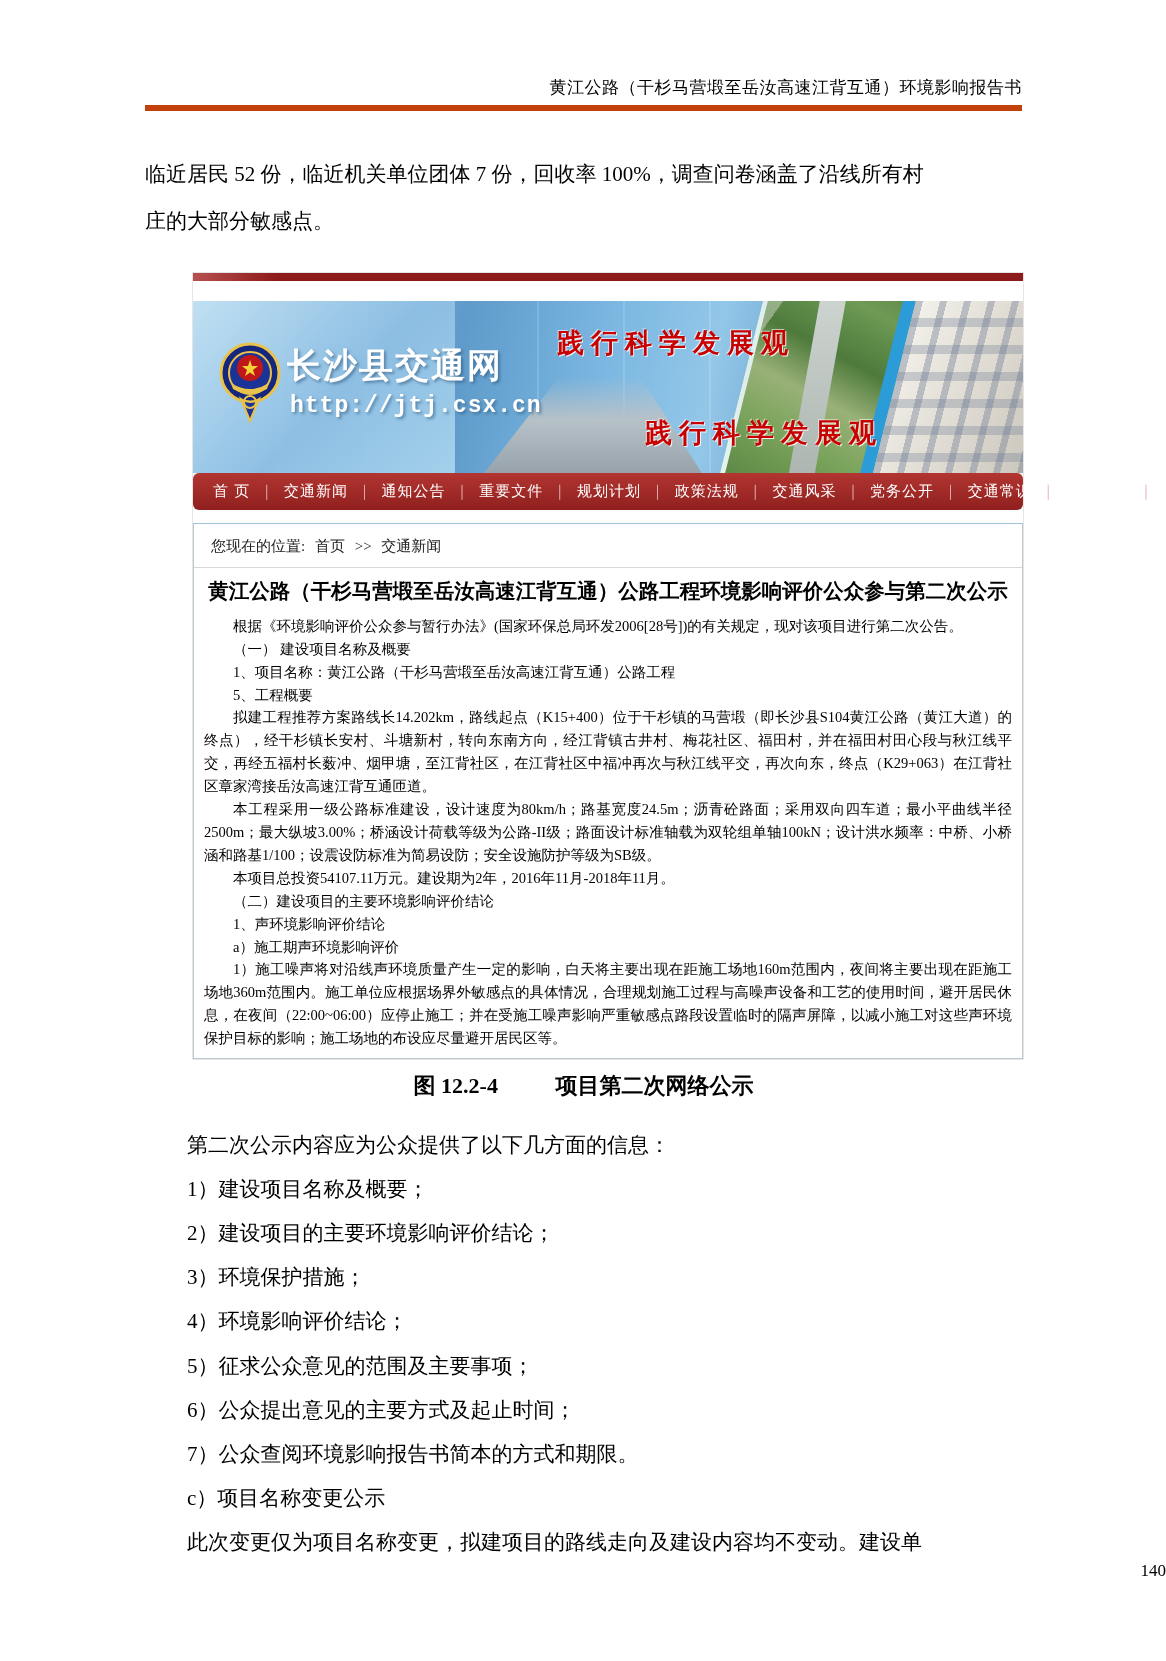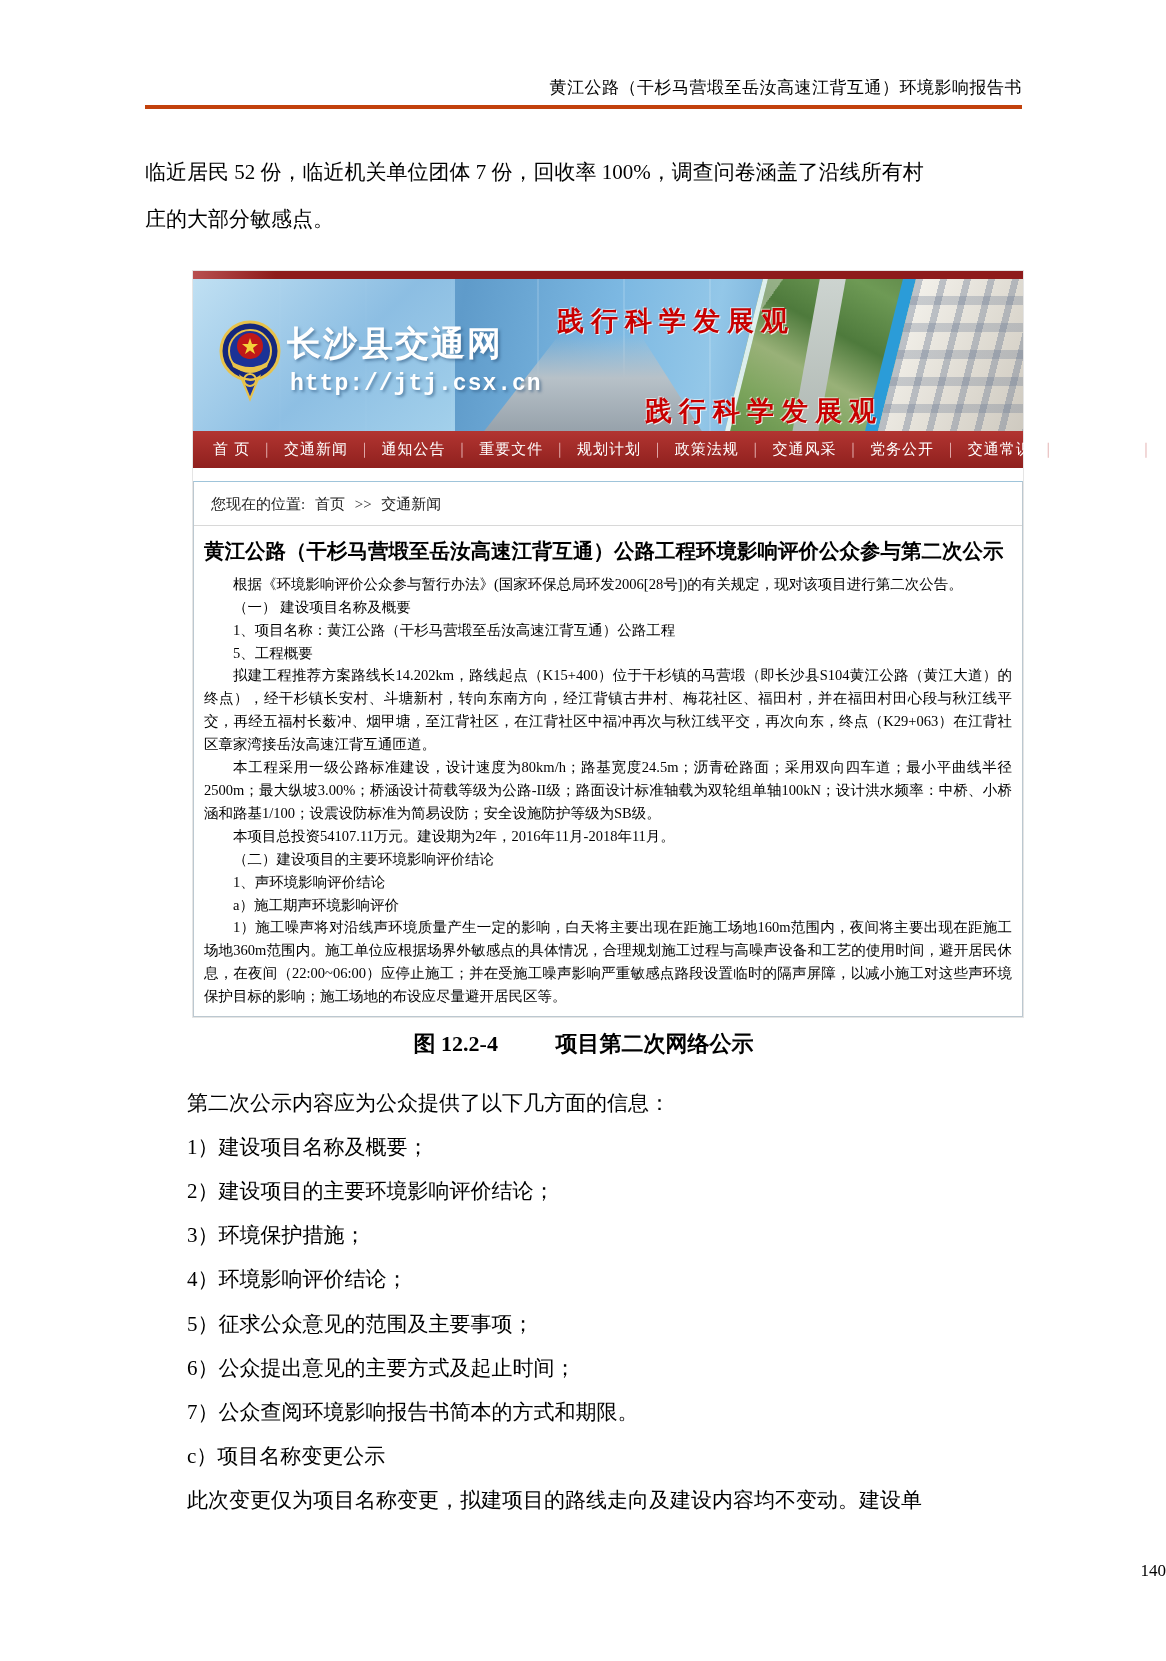--- a/index.html
+++ b/index.html
@@ -6,34 +6,35 @@
   body{
     width:1166px;height:1661px;background:#ffffff;position:relative;
     font-family:"Liberation Serif","DejaVu Serif",serif;color:#000;
     overflow:hidden;
   }
   .doc{padding:0 144px 0 145px;}
 
   
   .doc-header{
     padding-top:76px;text-align:right;font-size:17px;letter-spacing:.5px;
-    border-bottom:4px solid #c2410c;padding-bottom:6px;
+    border-bottom:6px solid #c2410c;padding-bottom:6px;
   }
 
   
   .intro{margin-top:40px;font-size:21px;line-height:2.24;text-align:justify;}
   .intro p{margin:0;}
 
   
   .shot{width:830px;margin:28px 0 0 48px;box-shadow:0 0 0 1px #e5e5e5;}
   .shot-topbar{height:8px;background:linear-gradient(to right,#b85050,#8e1b1b 10%,#8e1b1b);}
 
   .banner{
-    position:relative;height:152px;overflow:hidden;
+    position:relative;height:172px;overflow:hidden;
     background:linear-gradient(100deg,#a9d3ee 0%,#7ab0d9 16%,#5f9bca 32%,#7cb8e2 50%,#93c7e8 62%,#6fa8d4 72%,#87bfe4 80%);
+    margin-top:20px;
   }
   .banner::before{ 
     content:"";position:absolute;inset:0;
     background:repeating-linear-gradient(90deg,rgba(255,255,255,.14) 0 2px,transparent 2px 86px);
   }
   .banner-road{
     position:absolute;left:230px;bottom:0;width:340px;height:96px;
     background:linear-gradient(to top,#97a2ab,#b7c1c8 55%,rgba(183,193,200,0));
     clip-path:polygon(18% 100%,82% 100%,64% 0,40% 0);
   }
@@ -81,37 +82,37 @@
     background:
       repeating-linear-gradient(90deg,rgba(105,120,145,.38) 0 7px,transparent 7px 24px),
       repeating-linear-gradient(0deg,rgba(105,120,145,.30) 0 9px,transparent 9px 27px),
       linear-gradient(105deg,#f4f2ec 0%,#ddd9d0 55%,#c9c4ba 100%);
   }
 
   .site-nav{
     height:37px;background:linear-gradient(#b23531,#8f201e);
     display:flex;align-items:center;padding-left:20px;
     font-family:"Liberation Sans","DejaVu Sans",sans-serif;
-    font-size:15px;color:#fff;letter-spacing:1px;
+    font-size:15px;color:#fff;letter-spacing:1px;border-radius:6px;
   }
   .nav-item{cursor:pointer;white-space:nowrap;}
   .nav-item + .nav-item::before{content:"｜";margin:0 9px;color:#e4b2b2;font-weight:normal;}
 
   .content{
     border:1px solid #bcc8d0;border-top:1px solid #9fc4da;margin-top:13px;
     background:#fff;padding-bottom:8px;
   }
   .breadcrumb{
     font-size:15px;padding:13px 0 11px 17px;border-bottom:1px solid #d8d8d8;color:#222;
   }
   .breadcrumb .crumb-link{cursor:pointer;}
   .breadcrumb .crumb-sep{margin:0 6px;}
   .art-title{
-    text-align:left;font-weight:bold;font-size:20.5px;line-height:1.5;
-    margin:10px 10px 6px;color:#000;
+    text-align:center;font-weight:bold;font-size:20.5px;line-height:1.5;
+    margin:10px 10px 6px;color:#000;font-family:Liberation Mono, monospace;
   }
   .art-body p{
     margin:0;padding:0 10px;font-size:14.5px;line-height:1.58;
     text-indent:2em;text-align:justify;color:#000;
   }
 
   
   .fig-caption{text-align:center;font-weight:bold;font-size:22px;margin-top:12px;}
   .fig-caption .fig-title{margin-left:52px;}
 

